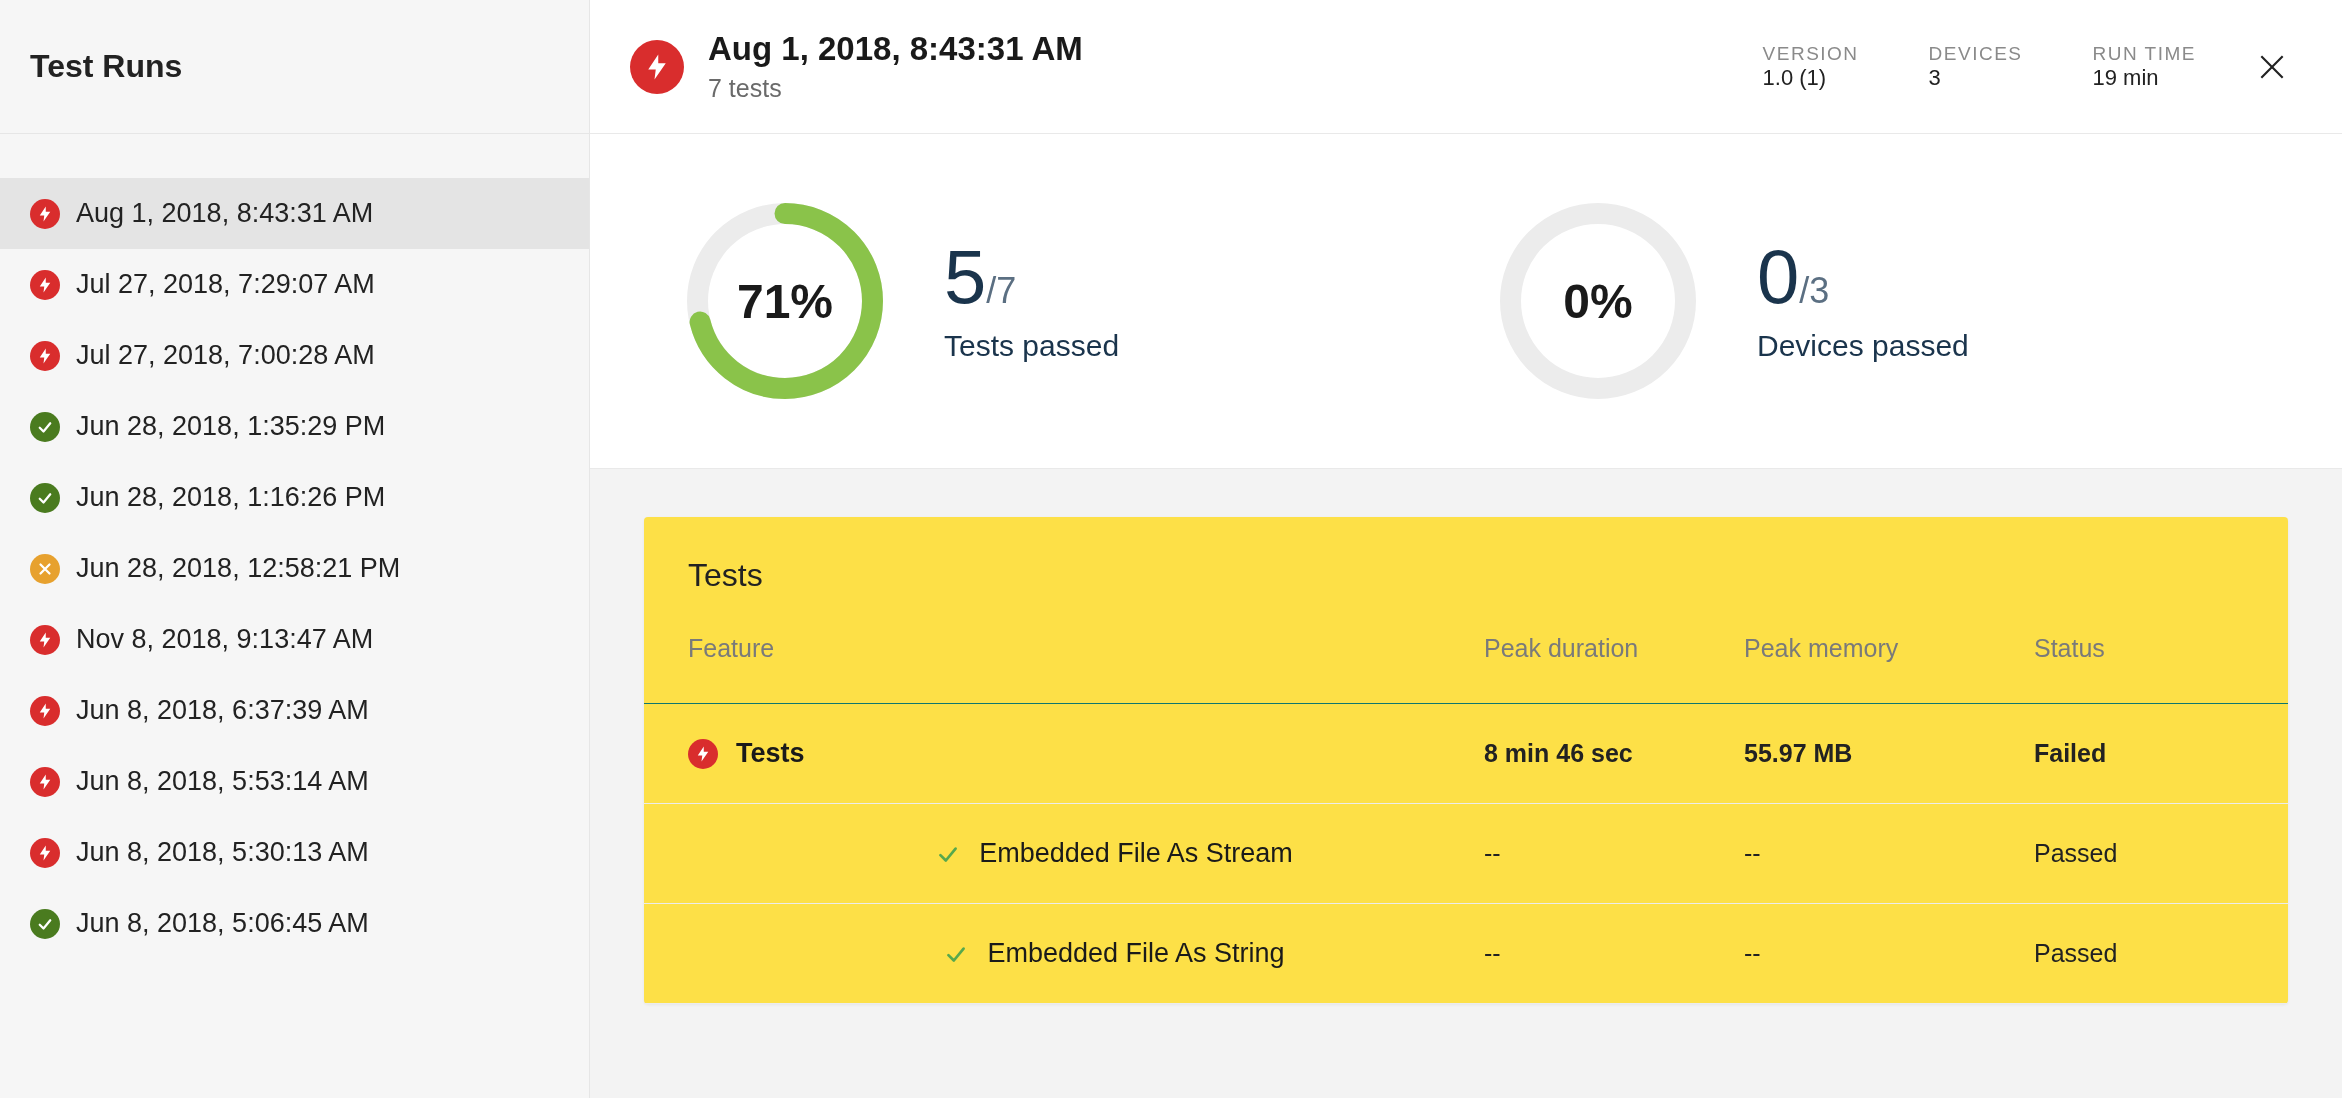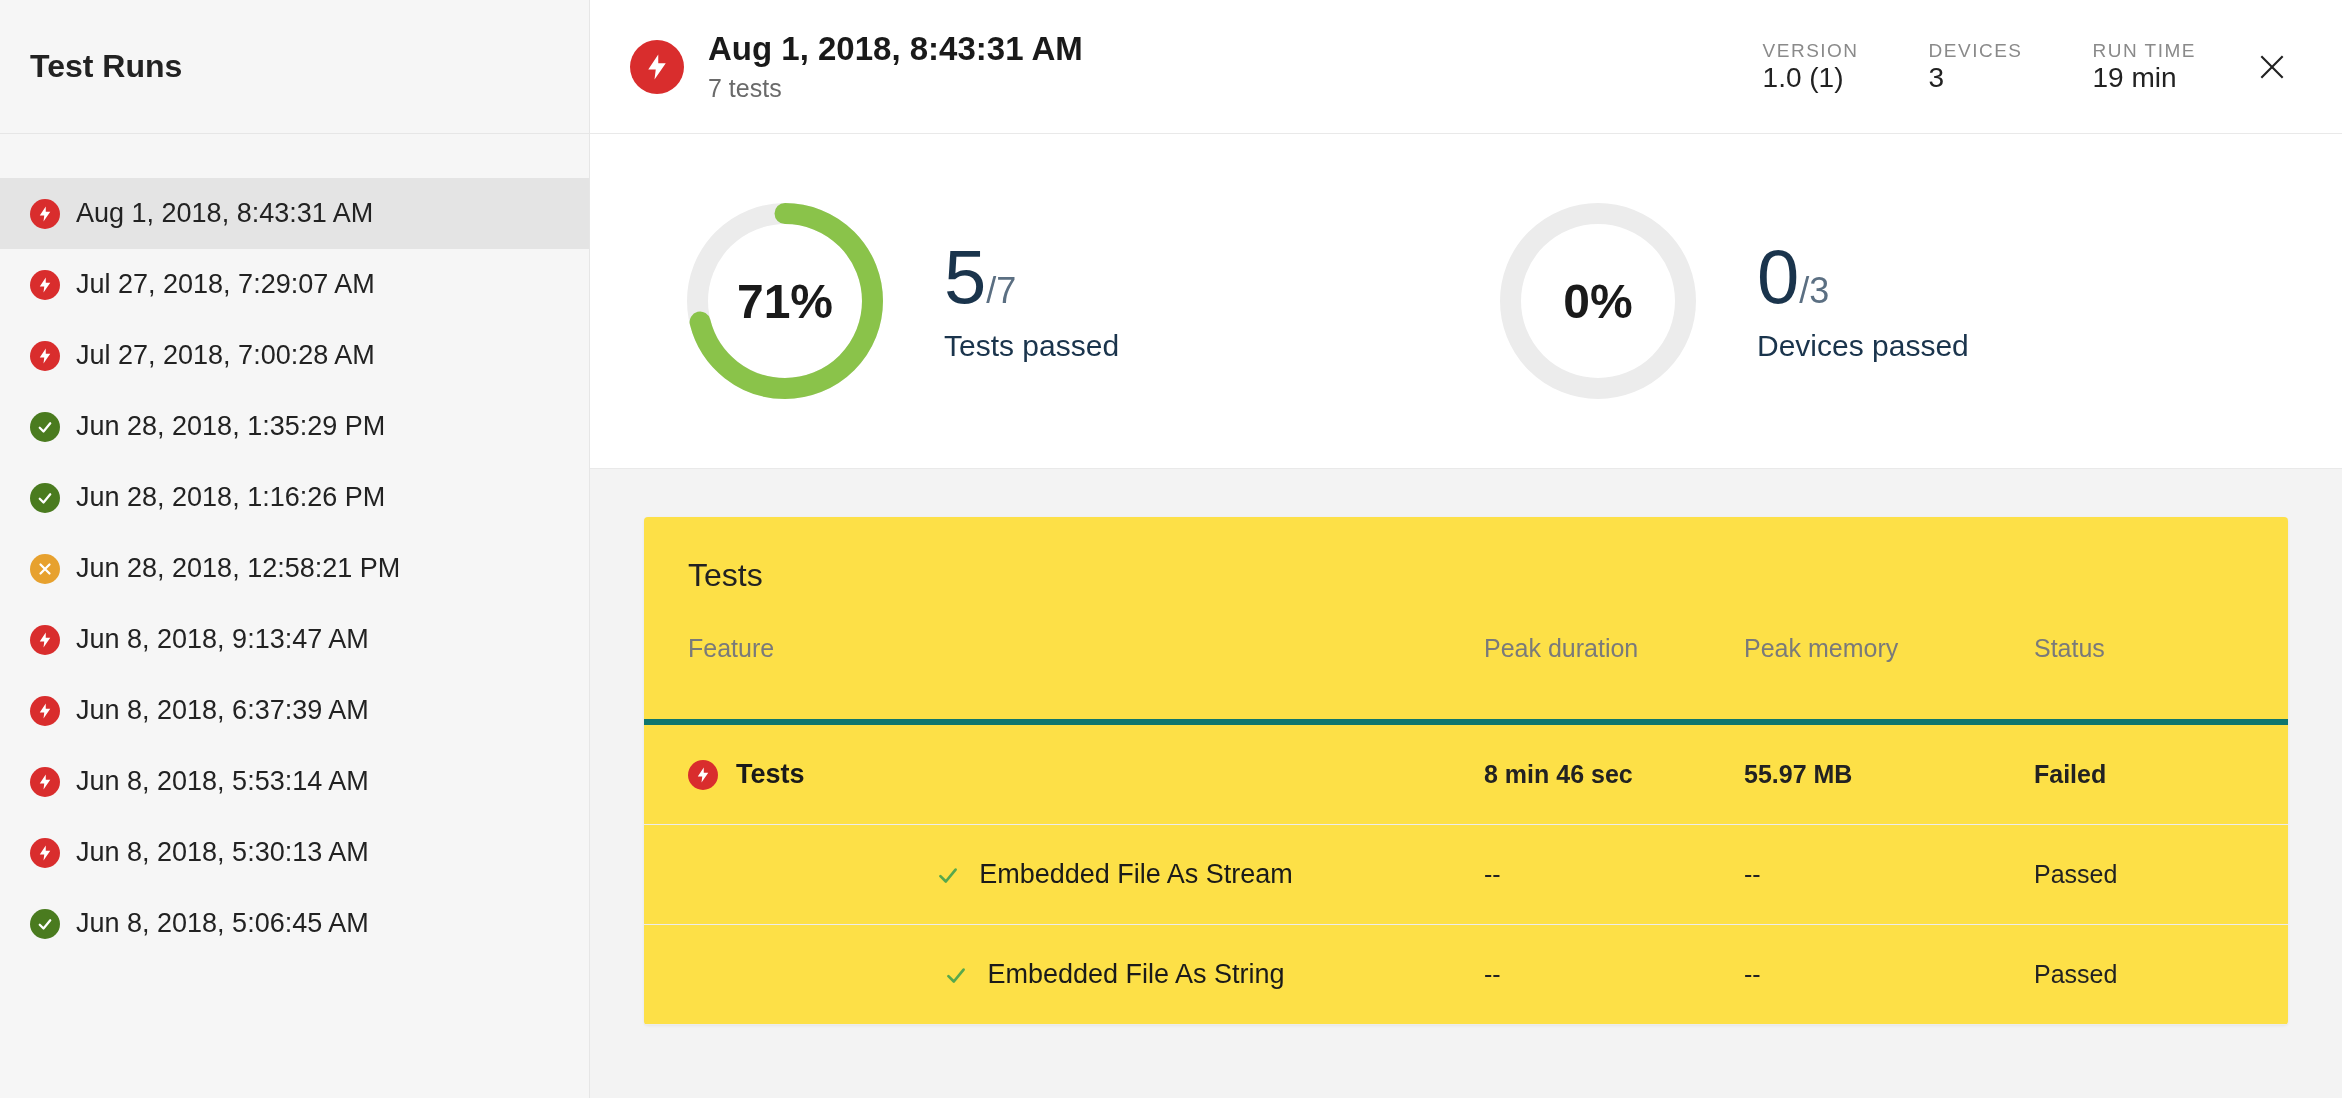--- a/index.html
+++ b/index.html
@@ -90,21 +90,21 @@
   .title-main { font-size: 33px; font-weight: 700; color: #1a1a1a; }
   .title-sub { font-size: 25px; color: #6a6a6a; margin-top: 6px; }
   .header-metrics {
     margin-left: auto;
     display: flex;
     gap: 70px;
     align-items: center;
   }
   .metric { display: flex; flex-direction: column; }
   .metric-label { font-size: 19px; letter-spacing: 1.5px; color: #8a8a8a; font-weight: 500; }
-  .metric-value { font-size: 28px; color: #222; margin-top: 0; }
+  .metric-value { font-size: 22px; color: #222; margin-top: 0; }
   .close-btn {
     margin-left: 30px;
     width: 44px; height: 44px;
     display: flex; align-items: center; justify-content: center;
     cursor: pointer;
     color: #222;
   }
   .close-btn svg { width: 32px; height: 32px; }
 
   
@@ -162,22 +162,22 @@
     padding: 40px 44px 40px 44px;
   }
   .tests-table { width: 100%; }
   .tests-thead, .tests-row {
     display: grid;
     grid-template-columns: 1fr 260px 290px 210px;
     align-items: center;
     padding: 0 44px;
   }
   .tests-thead {
-    padding-bottom: 56px;
-    border-bottom: 6px solid #0f766e;
+    padding-bottom: 40px;
+    border-bottom: 1px solid #0f766e;
   }
   .tests-thead > div {
     font-size: 25px;
     color: #7a7a7a;
     font-weight: 500;
   }
   .tests-row {
     border-bottom: 1px solid #ececec;
     min-height: 100px;
   }
@@ -259,21 +259,21 @@
           </svg>
         </span>
         <span>Jun 28, 2018, 12:58:21 PM</span>
       </div>
       <div class="run-item">
         <span class="status-icon status-fail">
           <svg viewBox="0 0 24 24">
             <path d="M13 2 L5 14 H11 L10 22 L19 9 H13 Z" fill="#fff"></path>
           </svg>
         </span>
-        <span>Jun 8, 2018, 9:13:47 AM</span>
+        <span>Nov 8, 2018, 9:13:47 AM</span>
       </div>
       <div class="run-item">
         <span class="status-icon status-fail">
           <svg viewBox="0 0 24 24">
             <path d="M13 2 L5 14 H11 L10 22 L19 9 H13 Z" fill="#fff"></path>
           </svg>
         </span>
         <span>Jun 8, 2018, 6:37:39 AM</span>
       </div>
       <div class="run-item">

